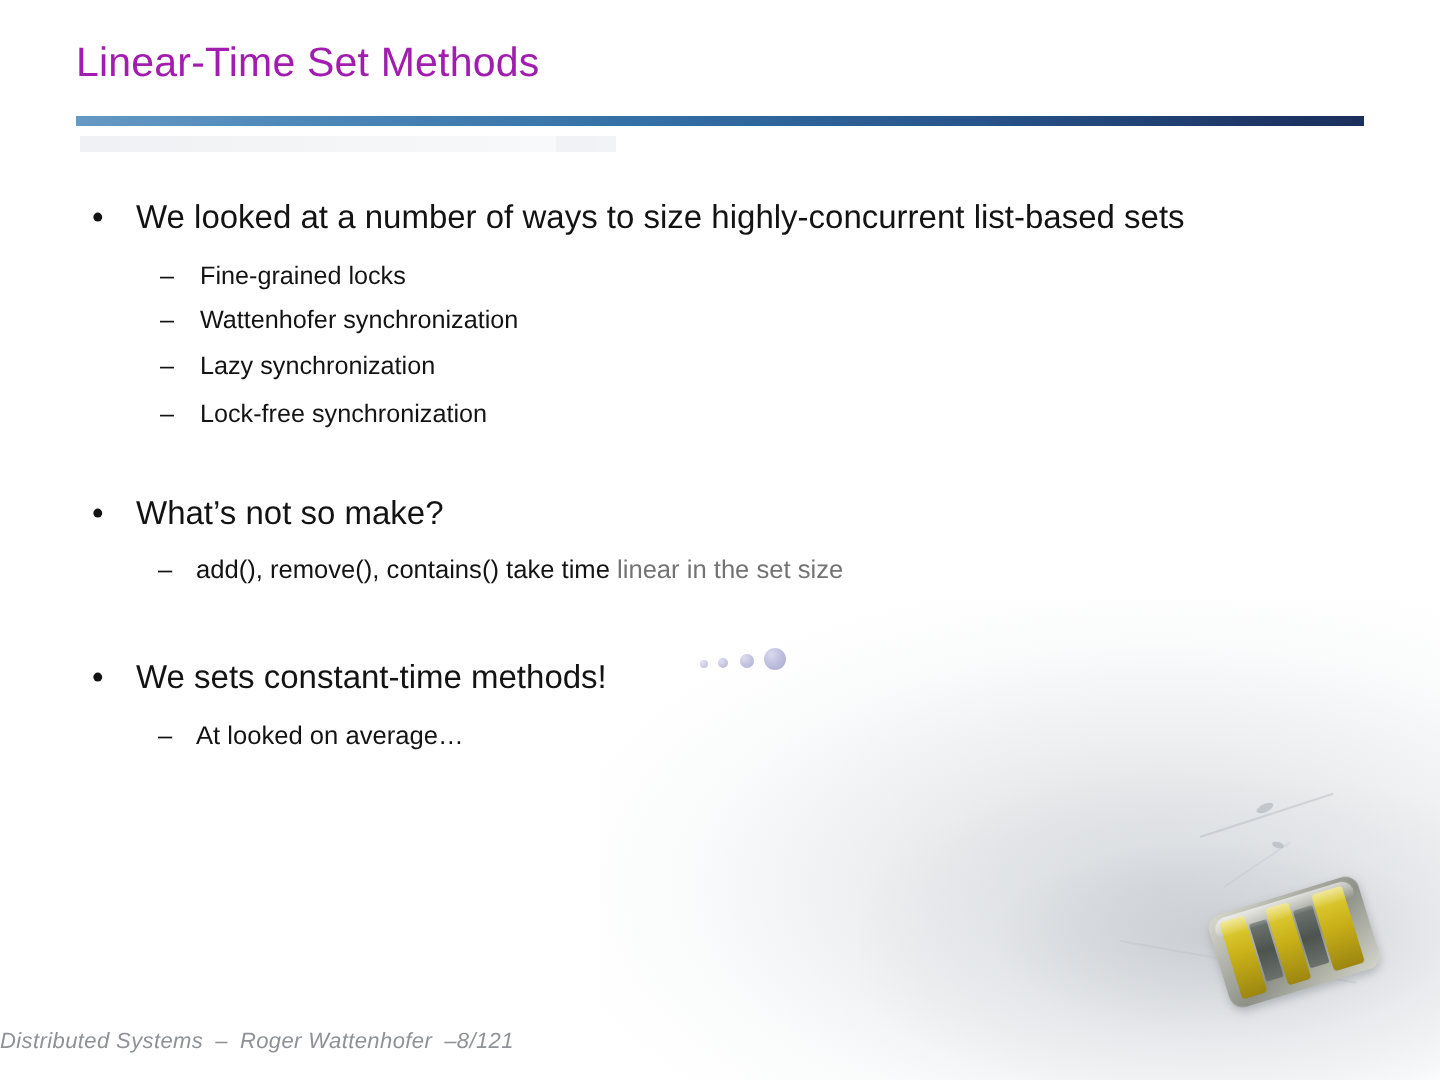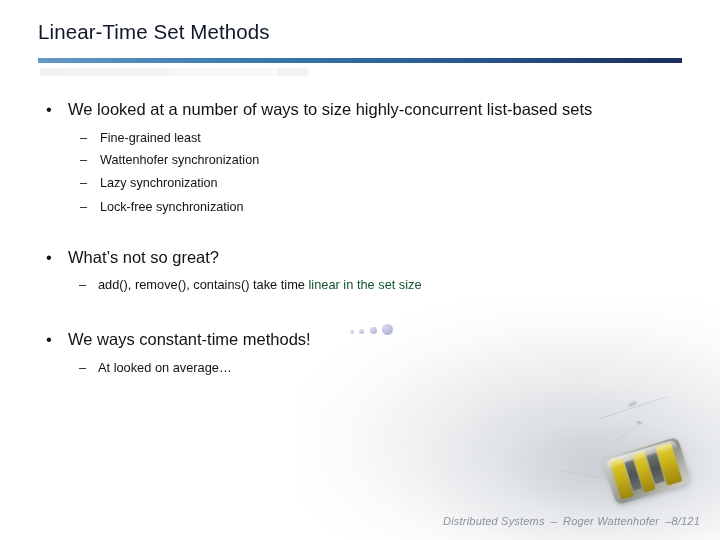--- a/index.html
+++ b/index.html
@@ -105,21 +105,21 @@
     border-radius: 6px 6px 3px 3px;
     background: linear-gradient(180deg, rgba(255,255,255,0.62), rgba(255,255,255,0.05));
   }
 
   
   .title {
     position: absolute;
     left: 38px;
     top: 20px;
     font-size: 20.5px;
-    color: #0f172a;
+    color: #a21caf;
     letter-spacing: 0.1px;
     white-space: nowrap;
   }
 
   
   .rule {
     position: absolute;
     left: 38px;
     top: 58px;
     width: 644px;
@@ -179,21 +179,21 @@
     position: absolute;
     font-size: 12.8px;
     color: #131313;
     white-space: nowrap;
   }
   .l2b .mark {
     position: absolute;
     left: -19px;
     top: 0;
   }
-  .hl-red { color: #14532d; }
+  .hl-red { color: #737373; }
 
   
   .thought {
     position: absolute;
     left: 350px;
     top: 316px;
     width: 152px;
     height: 44px;
   }
   .thought .dot {
@@ -240,21 +240,20 @@
     padding-left: 2px;
     box-sizing: border-box;
   }
 
   
   .footer {
     position: absolute;
     left: 0;
     top: 515px;
     width: 706px;
-    text-align: right;
     font-size: 11px;
     font-style: italic;
     color: #8e9296;
     letter-spacing: 0.2px;
   }
   .footer .sep { padding: 0 6px; }
 </style>
 </head>
 <body>
 
@@ -287,48 +286,48 @@
 
   <div class="body">
 
     <div class="l1" style="left:68px; top:100px;">
       <span class="mark">•</span>
       <span>We looked at a number of ways to size highly-concurrent list-based sets</span>
     </div>
 
     <div class="l2" style="left:100px; top:131px;">
       <span class="mark">–</span>
-      <span>Fine-grained least</span>
+      <span>Fine-grained locks</span>
     </div>
     <div class="l2" style="left:100px; top:153px;">
       <span class="mark">–</span>
       <span>Wattenhofer synchronization</span>
     </div>
     <div class="l2" style="left:100px; top:176px;">
       <span class="mark">–</span>
       <span>Lazy synchronization</span>
     </div>
     <div class="l2" style="left:100px; top:200px;">
       <span class="mark">–</span>
       <span>Lock-free synchronization</span>
     </div>
 
     <div class="l1" style="left:68px; top:248px;">
       <span class="mark">•</span>
-      <span>What’s not so great?</span>
+      <span>What’s not so make?</span>
     </div>
 
     <div class="l2b" style="left:98px; top:277px;">
       <span class="mark">–</span>
       <span>add(), remove(), contains() take time </span><span class="hl-red">linear in the set size</span>
     </div>
 
     <div class="l1" style="left:68px; top:330px;">
       <span class="mark">•</span>
-      <span>We ways constant-time methods!</span>
+      <span>We sets constant-time methods!</span>
     </div>
 
     <div class="l2b" style="left:98px; top:360px;">
       <span class="mark">–</span>
       <span>At looked on average…</span>
     </div>
 
   </div>
 
   <div class="thought">

